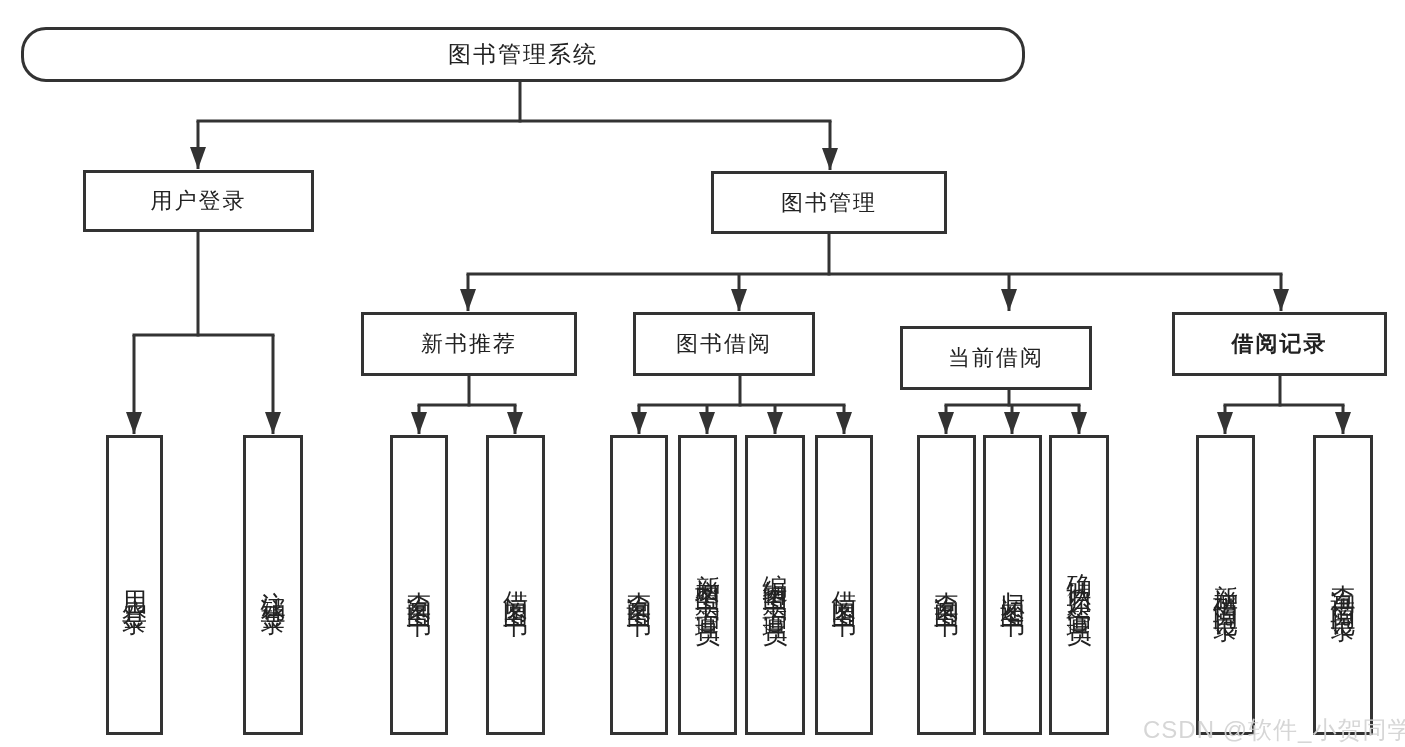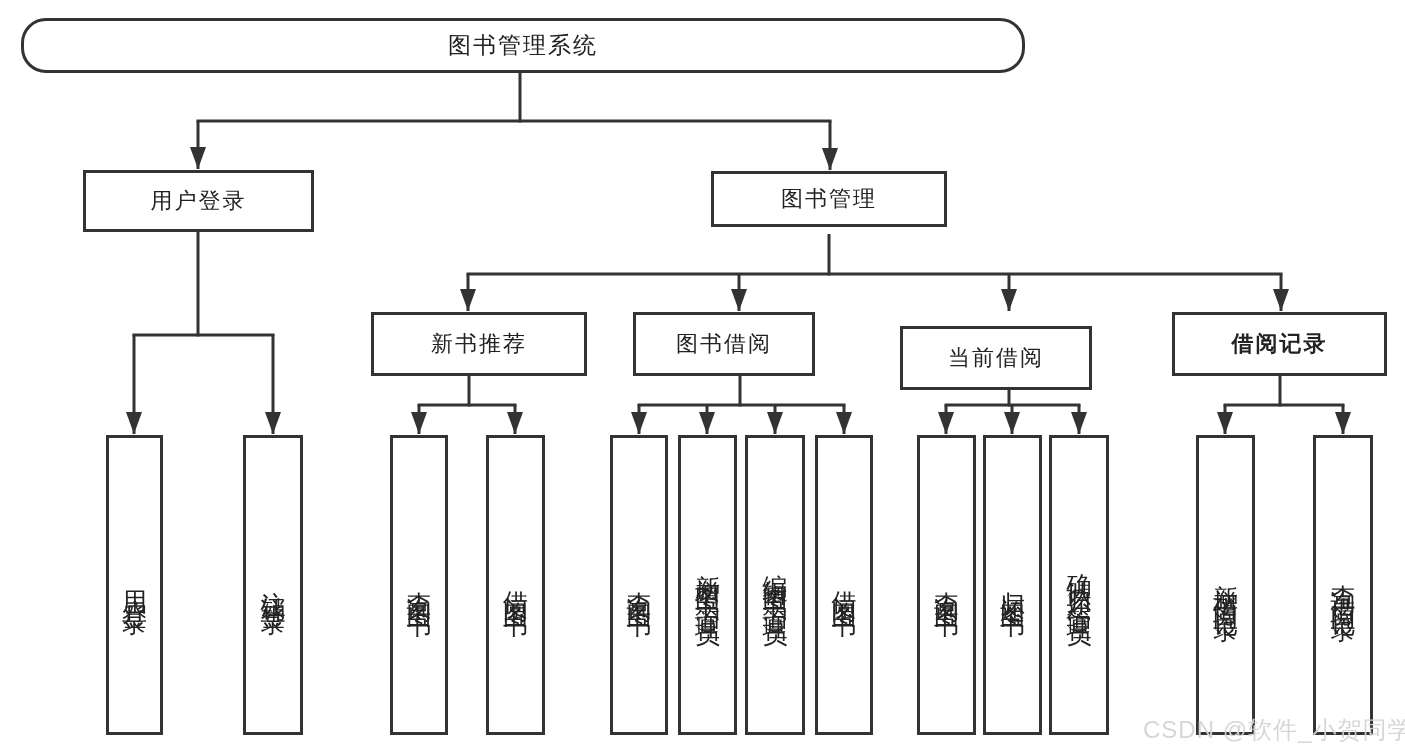--- a/index.html
+++ b/index.html
@@ -31,26 +31,26 @@
   .node.h { font-size: 22px; }
   .node.root { font-size: 23px; }
   .node.leaf {
     writing-mode: vertical-rl;
     text-orientation: mixed;
     font-size: 25px;
     letter-spacing: 7px;
     line-height: 1;
   }
   
-  .root      { left: 21px;  top: 18px;  width: 1004px; height: 55px; border-radius: 25px; }
+  .root      { left: 21px;  top: 27px;  width: 1004px; height: 55px; border-radius: 25px; }
   
   .l2-login  { left: 83px;  top: 170px; width: 231px; height: 62px; }
-  .l2-mgmt   { left: 711px; top: 171px; width: 236px; height: 56px; }
+  .l2-mgmt   { left: 711px; top: 171px; width: 236px; height: 63px; }
   
-  .l3-new    { left: 371px;  top: 312px; width: 216px; height: 64px; }
+  .l3-new    { left: 361px;  top: 312px; width: 216px; height: 64px; }
   .l3-borrow { left: 633px;  top: 312px; width: 182px; height: 64px; }
   .l3-cur    { left: 900px;  top: 312px; width: 192px; height: 64px; margin-top: 14px; }
   .l3-rec    { left: 1172px; top: 312px; width: 215px; height: 64px; font-weight: bold; }
   
   .leaf      { top: 435px; height: 300px; }
   .g1-1 { left: 106px;  width: 57px; }
   .g1-2 { left: 243px;  width: 60px; }
   .g2-1 { left: 390px;  width: 58px; }
   .g2-2 { left: 486px;  width: 59px; }
   .g3-1 { left: 610px;  width: 58px; }

